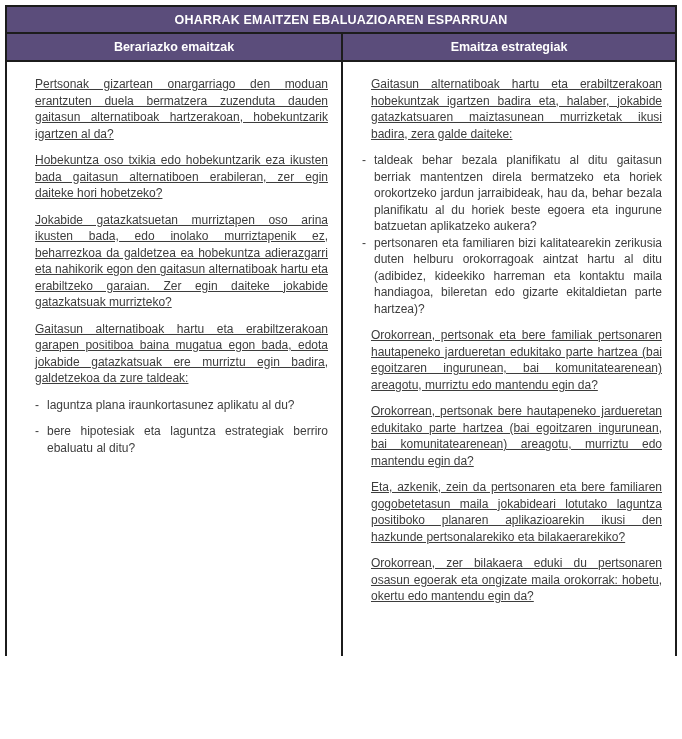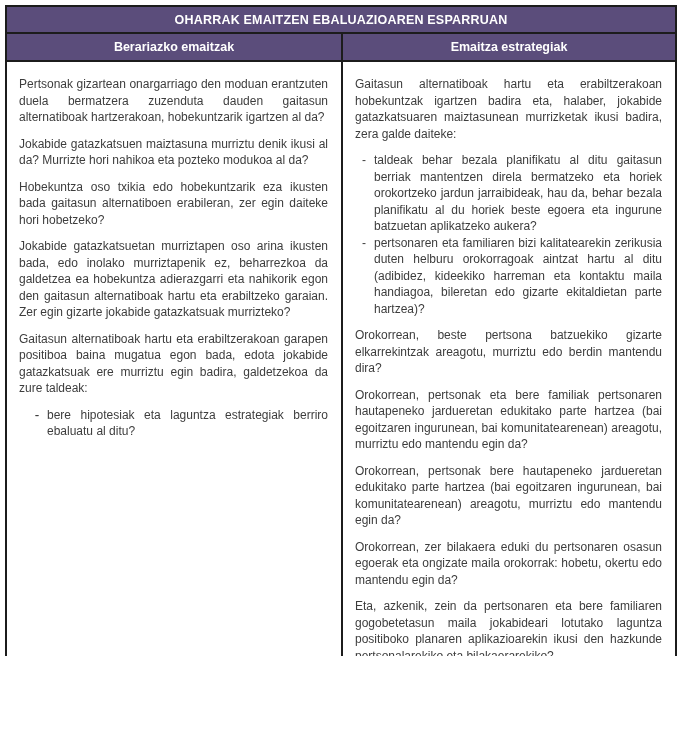--- a/index.html
+++ b/index.html
@@ -61,25 +61,26 @@
     height: calc(100% - 59px);
     background: #ffffff;
   }
   .col {
     flex: 1 1 50%;
     padding: 14px 13px 6px 12px;
     overflow: hidden;
   }
   .col-1 { border-left: 2px solid var(--border, #1c1c1c); }
   .col p {
-    margin: 0 0 10px 0;
+    margin: 0 0 10px 16px;
     font-size: 12px;
     line-height: 16.5px;
     color: var(--body-text, #3d3d3d);
     text-align: justify;
+    text-decoration: underline;
   }
   .col ul {
     list-style: none;
     margin: 0 0 10px 0;
     padding: 0;
   }
   .col-0 ul { padding-left: 16px; }
   .col-1 ul { padding-left: 7px; }
   .col li {
     position: relative;
@@ -103,36 +104,34 @@
 <div class="page">
   <div class="doc">
     <div class="title-bar">OHARRAK EMAITZEN EBALUAZIOAREN ESPARRUAN</div>
     <div class="subheader">
       <div class="col-header">Berariazko emaitzak</div>
       <div class="col-header">Emaitza estrategiak</div>
     </div>
     <div class="body">
       <div class="col col-0">
           <p>Pertsonak gizartean onargarriago den moduan erantzuten duela bermatzera zuzenduta dauden gaitasun alternatiboak hartzerakoan, hobekuntzarik igartzen al da?</p>
-          <p>Jokabide gatazkatsuen maiztasuna murriztu denik ikusi al da? Murrizte hori nahikoa eta pozteko modukoa al da?</p>
           <p>Hobekuntza oso txikia edo hobekuntzarik eza ikusten bada gaitasun alternatiboen erabileran, zer egin daiteke hori hobetzeko?</p>
-          <p>Jokabide gatazkatsuetan murriztapen oso arina ikusten bada, edo inolako murriztapenik ez, beharrezkoa da galdetzea ea hobekuntza adierazgarri eta nahikorik egon den gaitasun alternatiboak hartu eta erabiltzeko garaian. Zer egin gizarte jokabide gatazkatsuak murrizteko?</p>
+          <p>Jokabide gatazkatsuetan murriztapen oso arina ikusten bada, edo inolako murriztapenik ez, beharrezkoa da galdetzea ea hobekuntza adierazgarri eta nahikorik egon den gaitasun alternatiboak hartu eta erabiltzeko garaian. Zer egin daiteke jokabide gatazkatsuak murrizteko?</p>
           <p>Gaitasun alternatiboak hartu eta erabiltzerakoan garapen positiboa baina mugatua egon bada, edota jokabide gatazkatsuak ere murriztu egin badira, galdetzekoa da zure taldeak:</p>
           <ul>
-            <li><span class="marker">-</span></li>
+            <li><span class="marker">-</span><span>laguntza plana iraunkortasunez aplikatu al du?</span></li>
             <li><span class="marker">-</span><span>bere hipotesiak eta laguntza estrategiak berriro ebaluatu al ditu?</span></li>
           </ul>
         </div>
       <div class="col col-1">
           <p>Gaitasun alternatiboak hartu eta erabiltzerakoan hobekuntzak igartzen badira eta, halaber, jokabide gatazkatsuaren maiztasunean murrizketak ikusi badira, zera galde daiteke:</p>
           <ul>
             <li><span class="marker">-</span><span>taldeak behar bezala planifikatu al ditu gaitasun berriak mantentzen direla bermatzeko eta horiek orokortzeko jardun jarraibideak, hau da, behar bezala planifikatu al du horiek beste egoera eta ingurune batzuetan aplikatzeko aukera?</span></li>
             <li><span class="marker">-</span><span>pertsonaren eta familiaren bizi kalitatearekin zerikusia duten helburu orokorragoak aintzat hartu al ditu (adibidez, kideekiko harreman eta kontaktu maila handiagoa, bileretan edo gizarte ekitaldietan parte hartzea)?</span></li>
           </ul>
-          <p>Orokorrean, beste pertsona batzuekiko gizarte elkarrekintzak areagotu, murriztu edo berdin mantendu dira?</p>
           <p>Orokorrean, pertsonak eta bere familiak pertsonaren hautapeneko jardueretan edukitako parte hartzea (bai egoitzaren ingurunean, bai komunitatearenean) areagotu, murriztu edo mantendu egin da?</p>
           <p>Orokorrean, pertsonak bere hautapeneko jardueretan edukitako parte hartzea (bai egoitzaren ingurunean, bai komunitatearenean) areagotu, murriztu edo mantendu egin da?</p>
+          <p>Eta, azkenik, zein da pertsonaren eta bere familiaren gogobetetasun maila jokabideari lotutako laguntza positiboko planaren aplikazioarekin ikusi den hazkunde pertsonalarekiko eta bilakaerarekiko?</p>
           <p>Orokorrean, zer bilakaera eduki du pertsonaren osasun egoerak eta ongizate maila orokorrak: hobetu, okertu edo mantendu egin da?</p>
-          <p>Eta, azkenik, zein da pertsonaren eta bere familiaren gogobetetasun maila jokabideari lotutako laguntza positiboko planaren aplikazioarekin ikusi den hazkunde pertsonalarekiko eta bilakaerarekiko?</p>
         </div>
     </div>
   </div>
 </div>
 
 </body></html>

